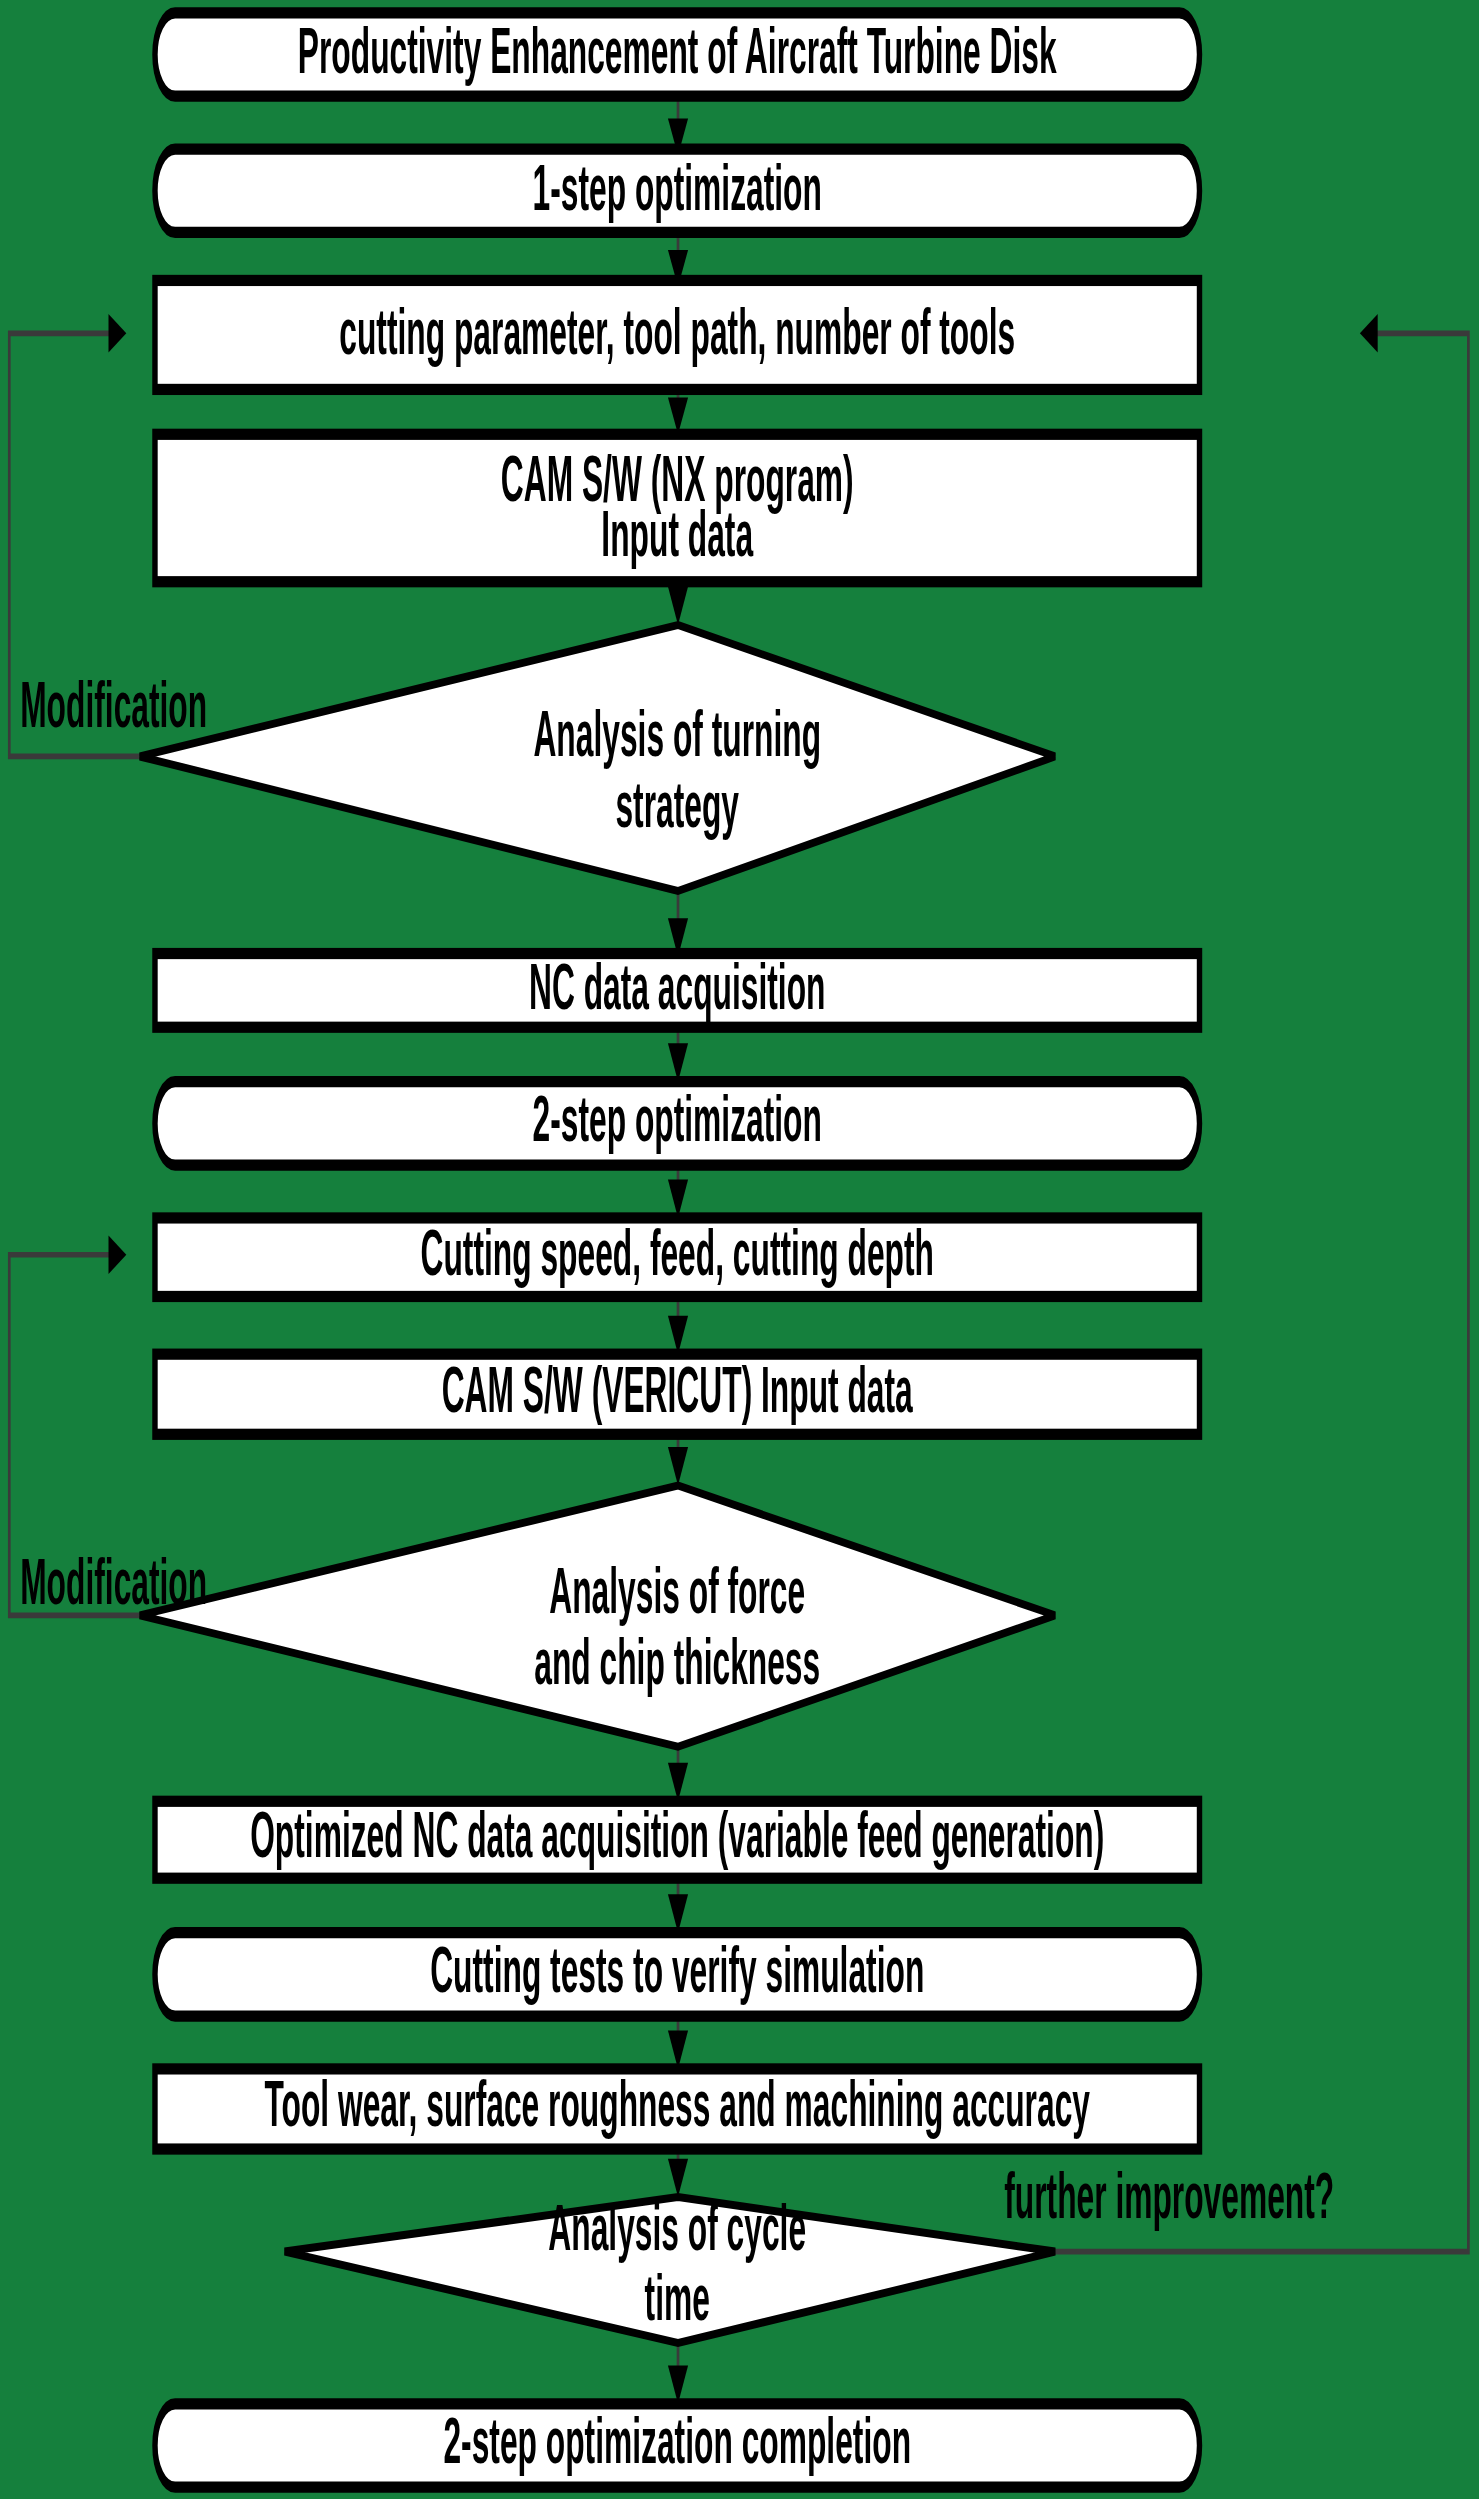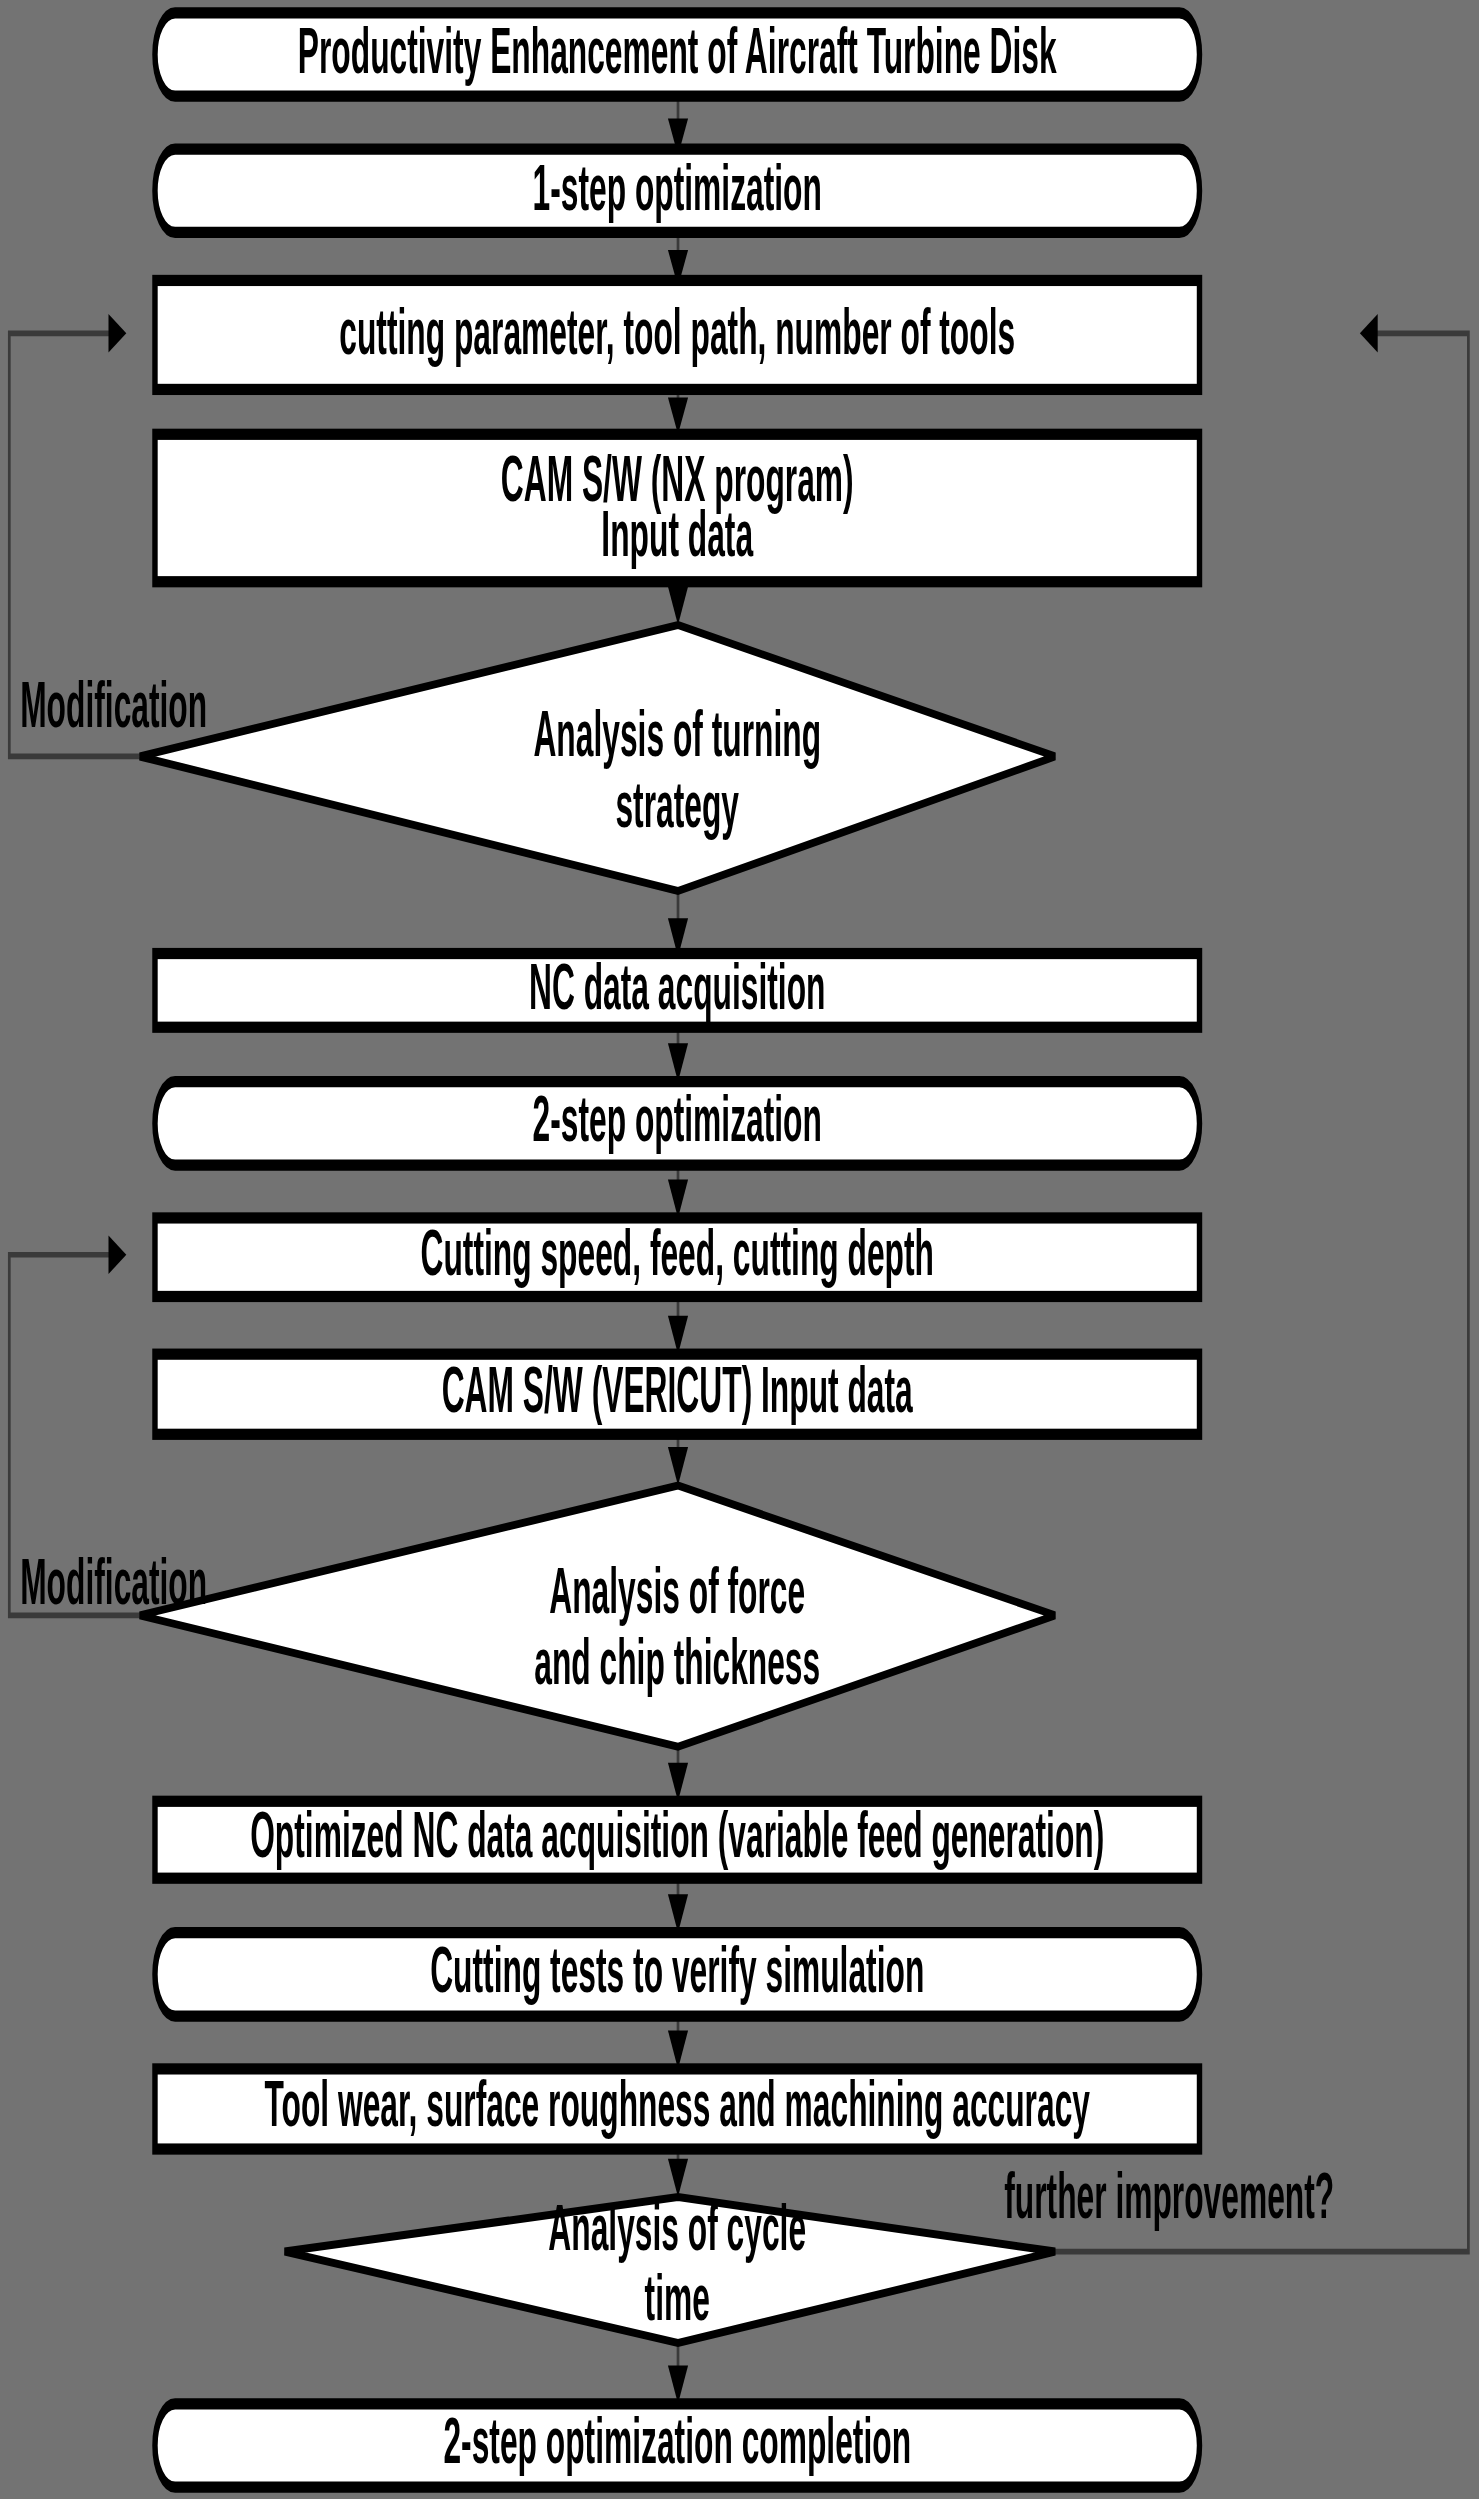--- a/index.html
+++ b/index.html
@@ -7,21 +7,21 @@
     padding: 0;
     background: #ffffff;
   }
   body {
     font-family: "Liberation Sans", sans-serif;
   }
   #flowchart-root {
     position: relative;
     width: 1480px;
     height: 2500px;
-    background: #737373;
+    background: #15803d;
     overflow: hidden;
   }
   svg.fc {
     display: block;
     width: 1480px;
     height: 2500px;
   }
   .node-shape {
     fill: #ffffff;
     stroke: #000000;

